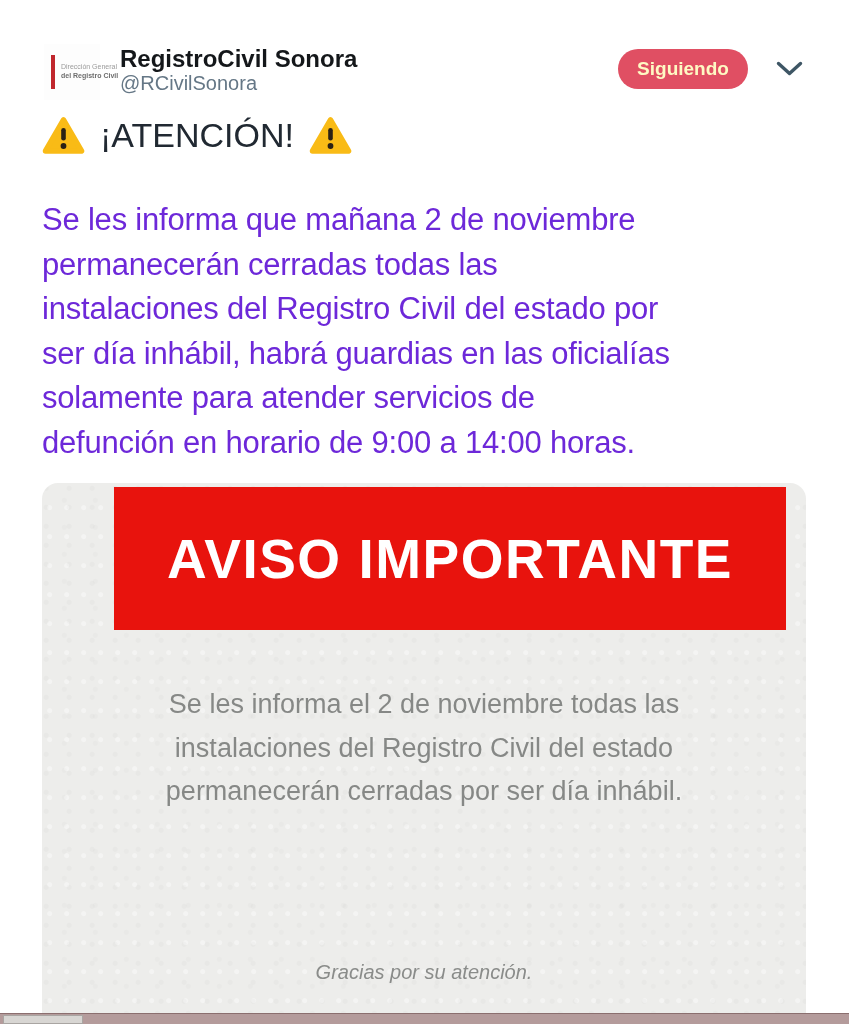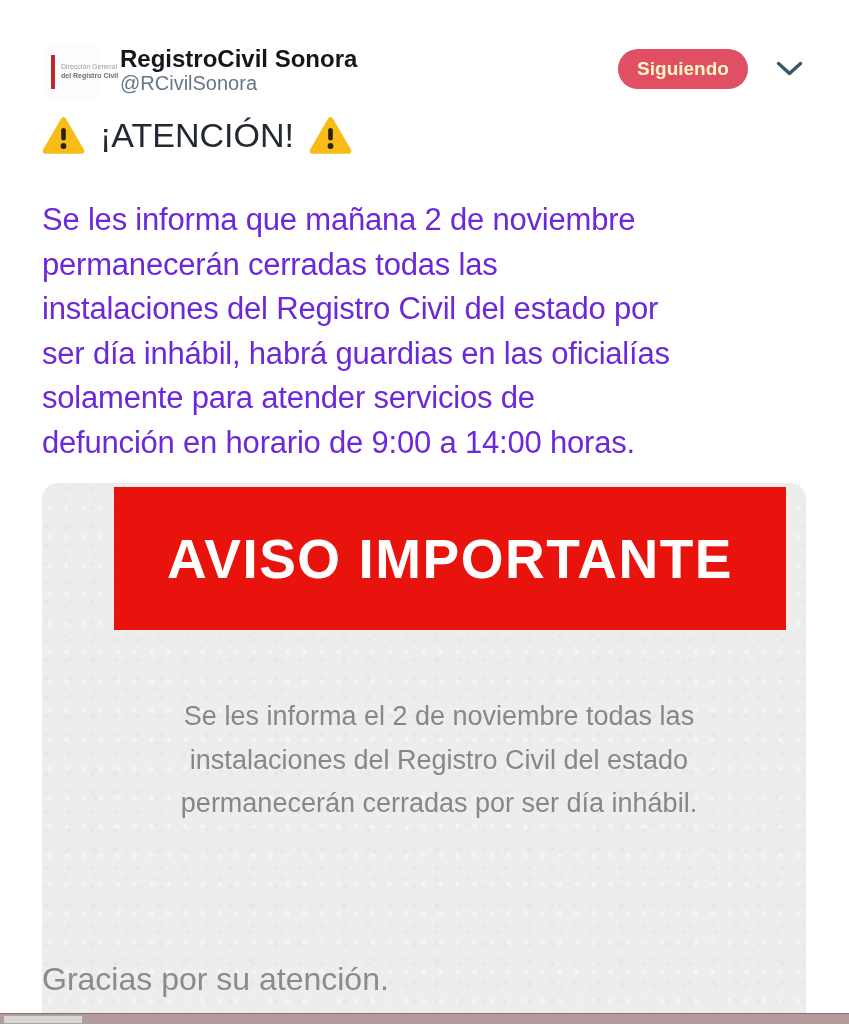--- a/index.html
+++ b/index.html
@@ -65,25 +65,25 @@
     position:absolute; left:48px; top:4px; width:672px; height:143px;
     background:#E8130D; display:flex; align-items:center; justify-content:center;margin-left:24px;
   }
   .banner-text {
     color:#ffffff; font-size:55px; font-weight:bold; letter-spacing:1.5px; white-space:nowrap;
   }
   .img-par {
     position:absolute; left:0; width:100%; margin:0; text-align:center;
     font-size:27px; line-height:43.5px; color:#868886; white-space:pre-line;
   }
-  .img-par.first  { top:212px;padding-left:15px; }
+  .img-par.first  { top:200px; }
   .img-par.second { top:354px; }
   .img-closing {
-    position:absolute; left:0; top:478px; width:100%; margin:0; 
-    font-size:32px; color:#8a8c8a;
+    position:absolute; left:0; top:478px; width:100%; margin:0; text-align:center;
+    font-size:20px; font-style:italic; color:#8a8c8a;
   }
 
   
   .h-scrollbar {
     position:absolute; left:0; top:1013px; width:849px; height:11px;
     background:#B49B9B; border-top:1px solid #8B6F6F; box-sizing:border-box;
   }
   .h-scroll-thumb {
     position:absolute; left:3px; top:1px; width:80px; height:9px;
     background:#D8D6D3; border:1px solid #A9A5A2; box-sizing:border-box; cursor:grab;

